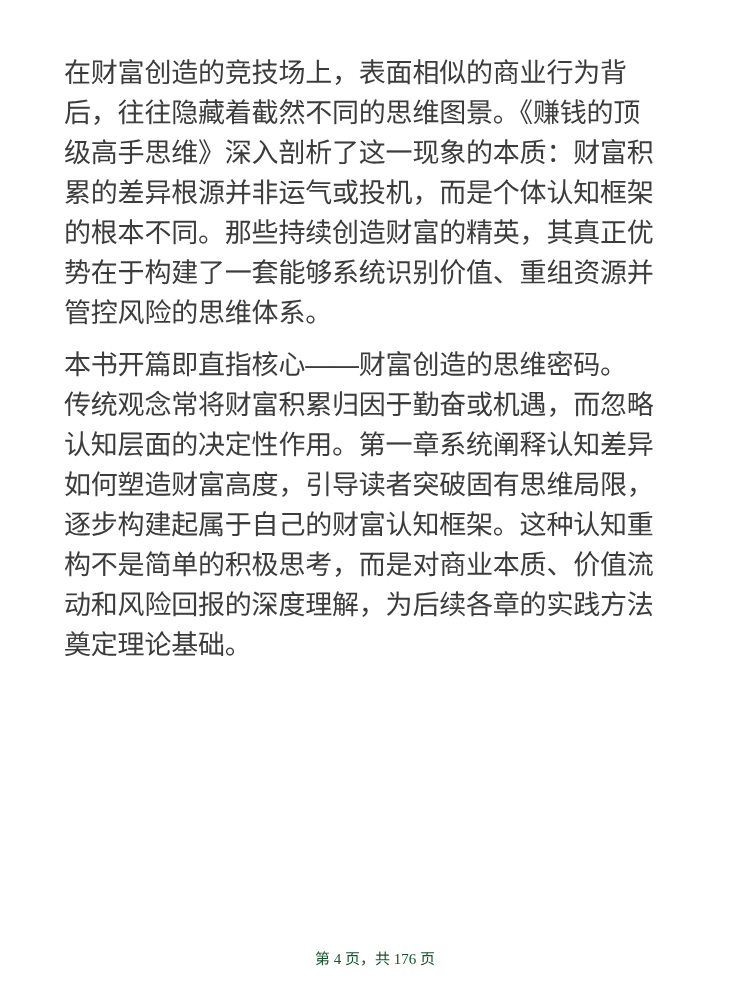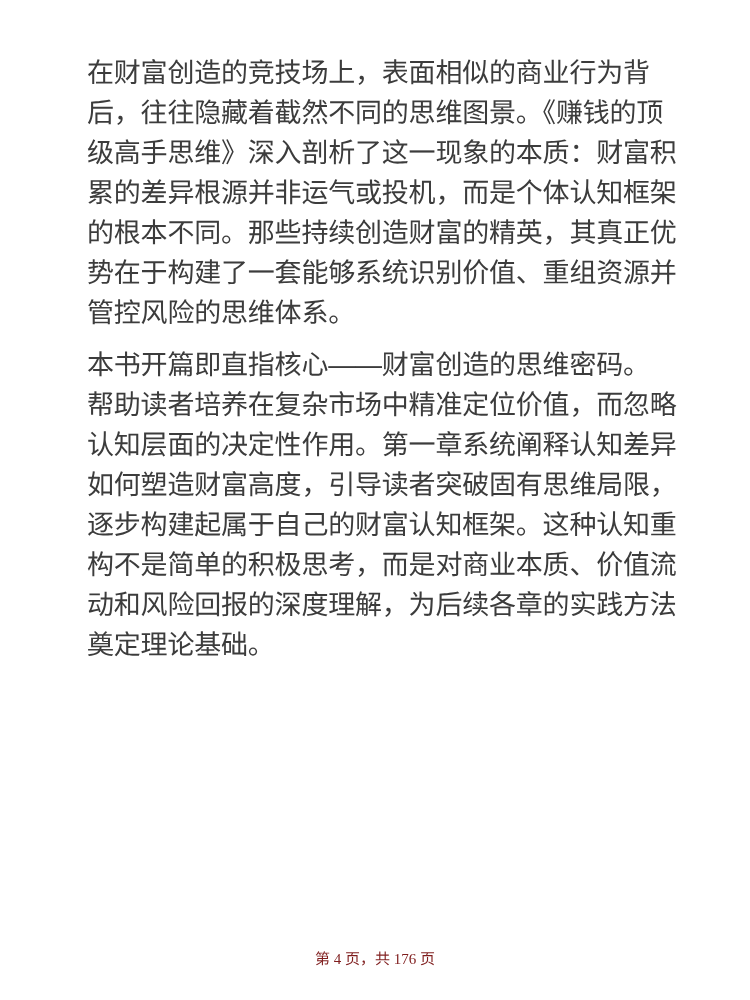--- a/index.html
+++ b/index.html
@@ -17,21 +17,21 @@
   .page {
     position: absolute;
     left: 0;
     top: 0;
     width: 750px;
     height: 1000px;
     background: #ffffff;
   }
   .content {
     position: absolute;
-    left: 87px;
+    left: 64px;
     top: 53px;
     width: 606px;
   }
   .body-para {
     margin: 0 0 12px 0;
     font-size: 27px;
     line-height: 40px;
     letter-spacing: -0.2px;
     font-weight: 300;
     color: #3c3c3c;
@@ -44,38 +44,38 @@
     left: 0;
     top: 950px;
     width: 750px;
     text-align: center;
   }
   .footer-text {
     font-family: "Liberation Serif", serif;
     font-weight: 400;
     font-size: 15px;
     line-height: 18px;
-    color: #7f1d1d;
+    color: #14532d;
     text-align: right;
   }
 </style>
 </head>
 <body>
 
 <main class="page">
   <article class="content">
     <p class="body-para">在财富创造的竞技场上，表面相似的商业行为背
 后，往往隐藏着截然不同的思维图景。《赚钱的顶
 级高手思维》深入剖析了这一现象的本质：财富积
 累的差异根源并非运气或投机，而是个体认知框架
 的根本不同。那些持续创造财富的精英，其真正优
 势在于构建了一套能够系统识别价值、重组资源并
 管控风险的思维体系。</p>
     <p class="body-para">本书开篇即直指核心——财富创造的思维密码。
-帮助读者培养在复杂市场中精准定位价值，而忽略
+传统观念常将财富积累归因于勤奋或机遇，而忽略
 认知层面的决定性作用。第一章系统阐释认知差异
 如何塑造财富高度，引导读者突破固有思维局限，
 逐步构建起属于自己的财富认知框架。这种认知重
 构不是简单的积极思考，而是对商业本质、价值流
 动和风险回报的深度理解，为后续各章的实践方法
 奠定理论基础。</p>
   </article>
 
   <footer class="page-footer">
     <span class="footer-text">第 4 页，共 176 页</span>

